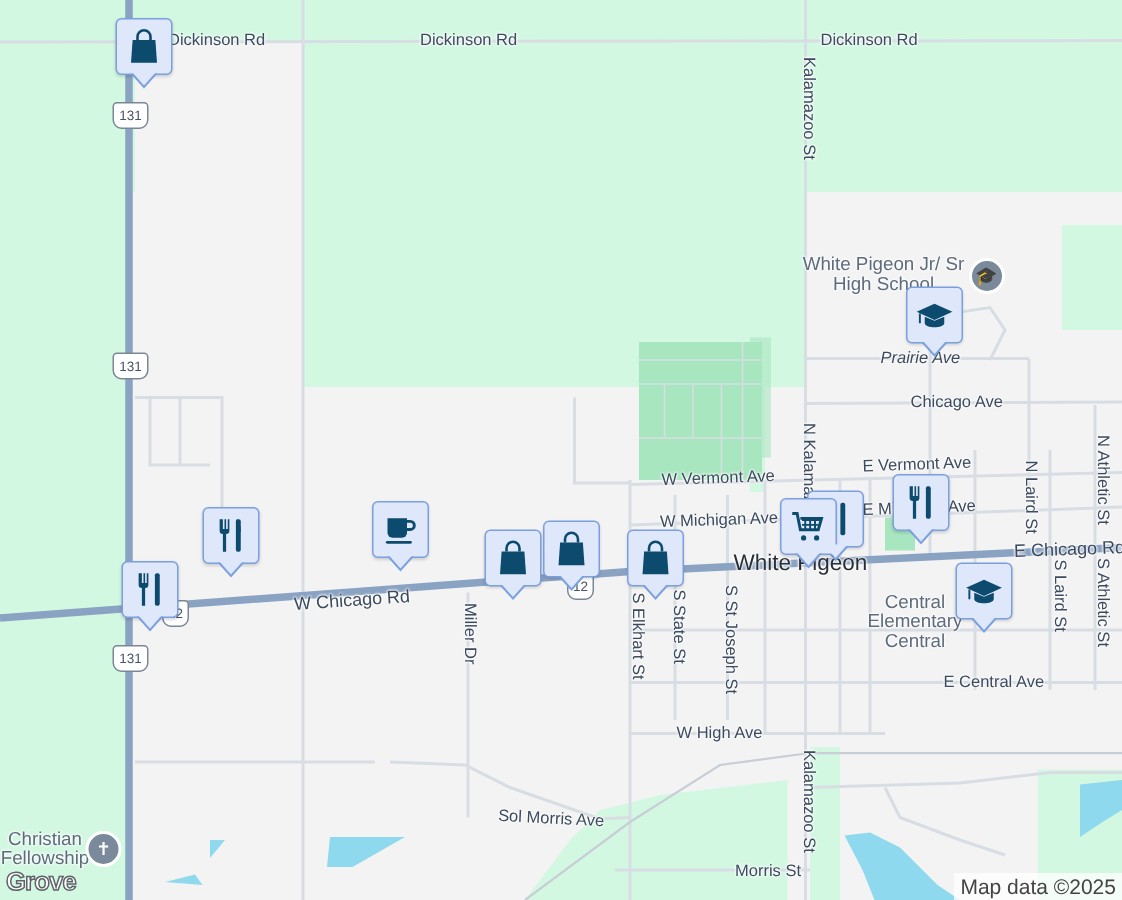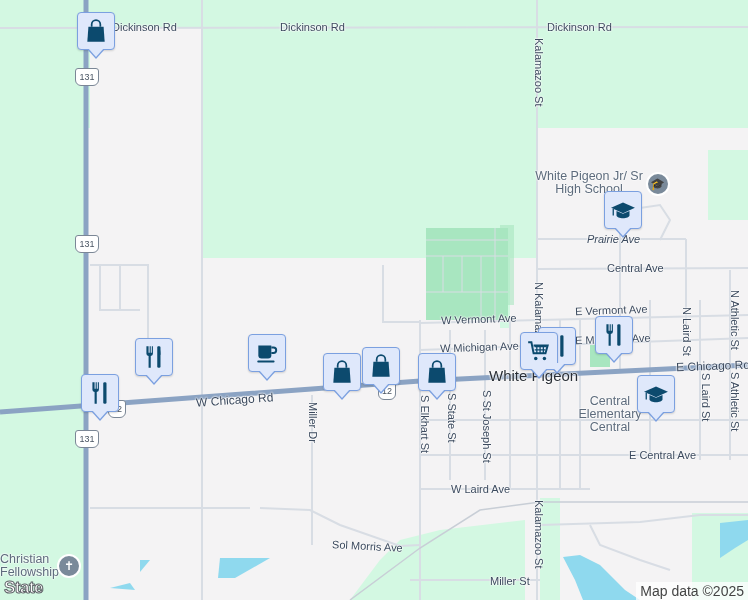--- a/index.html
+++ b/index.html
@@ -101,51 +101,51 @@
     <path d="M0 412 L420 381 L748 365" stroke="#8ba3c3" stroke-width="5" fill="none"></path>
   </svg>
 
   <span class="lbl" style="left:112px;top:22px;">Dickinson Rd</span>
   <span class="lbl" style="left:280px;top:22px;">Dickinson Rd</span>
   <span class="lbl" style="left:547px;top:22px;">Dickinson Rd</span>
   <span class="lbl v" style="left:544px;top:38px;">Kalamazoo St</span>
   <span class="lbl v" style="left:544px;top:282px;">N Kalamazoo St</span>
   <span class="lbl v" style="left:544px;top:500px;">Kalamazoo St</span>
   <span class="lbl" style="left:587px;top:234px;font-style:italic;">Prairie Ave</span>
-  <span class="lbl" style="left:607px;top:263px;">Central Ave</span>
+  <span class="lbl" style="left:607px;top:263px;">Chicago Ave</span>
   <span class="lbl" style="left:441px;top:314px;transform:rotate(-2deg);">W Vermont Ave</span>
   <span class="lbl" style="left:575px;top:305px;transform:rotate(-2deg);">E Vermont Ave</span>
   <span class="lbl" style="left:440px;top:342px;transform:rotate(-2deg);">W Michigan Ave</span>
   <span class="lbl" style="left:575px;top:334px;transform:rotate(-2deg);">E Michigan Ave</span>
   <span class="lbl" style="left:196px;top:394px;transform:rotate(-4deg);font-size:12px;">W Chicago Rd</span>
   <span class="lbl" style="left:676px;top:360px;transform:rotate(-2deg);font-size:12px;">E Chicago Rd</span>
   <span class="lbl v" style="left:318px;top:402px;">Miller Dr</span>
   <span class="lbl v" style="left:430px;top:395px;">S Elkhart St</span>
   <span class="lbl v" style="left:457px;top:393px;">S State St</span>
   <span class="lbl v" style="left:492px;top:390px;">S St Joseph St</span>
   <span class="lbl v" style="left:692px;top:307px;">N Laird St</span>
   <span class="lbl v" style="left:711px;top:373px;">S Laird St</span>
   <span class="lbl v" style="left:740px;top:290px;">N Athletic St</span>
   <span class="lbl v" style="left:740px;top:372px;">S Athletic St</span>
   <span class="lbl" style="left:629px;top:450px;">E Central Ave</span>
-  <span class="lbl" style="left:451px;top:484px;">W Laird Ave</span>
+  <span class="lbl" style="left:451px;top:484px;">W High Ave</span>
   <span class="lbl" style="left:332px;top:541px;transform:rotate(3deg);">Sol Morris Ave</span>
-  <span class="lbl" style="left:490px;top:576px;">Miller St</span>
+  <span class="lbl" style="left:490px;top:576px;">Morris St</span>
 
   <span class="shield" style="left:75px;top:68px;">131</span>
   <span class="shield" style="left:75px;top:235px;">131</span>
   <span class="shield" style="left:75px;top:430px;">131</span>
   <span class="shield" style="left:108px;top:400px;width:16px;">12</span>
   <span class="shield" style="left:378px;top:382px;width:16px;">12</span>
 
   <span class="lbl city" style="left:489px;top:368px;">White Pigeon</span>
   <span class="lbl poi" style="left:534px;top:170px;width:110px;">White Pigeon Jr/ Sr High School</span>
   <span class="poi-dot" style="left:646px;top:172px;">🎓</span>
   <span class="lbl poi" style="left:560px;top:395px;width:100px;">Central Elementary Central</span>
-  <span class="lbl poi" style="left:0px;top:553px;width:60px;text-align:left;">Christian Fellowship</span>
+  <span class="lbl poi" style="left:0px;top:553px;width:60px;text-align:center;">Christian Fellowship</span>
   <span class="poi-dot" style="left:57px;top:554px;">✝</span>
 
   <div class="pin" style="left:77px;top:12px;">
     <svg viewBox="0 0 24 24">
         <path d="M8 8V6a4 4 0 0 1 8 0v2" stroke="#0c4a6e" stroke-width="1.6" fill="none"></path>
         <path d="M5 8h14l1 14H4z" fill="#0c4a6e"></path>
       </svg>
   </div>
   <div class="pin" style="left:135px;top:338px;">
     <svg viewBox="0 0 24 24">
@@ -213,15 +213,15 @@
       </svg>
   </div>
   <div class="pin" style="left:637px;top:375px;">
     <svg viewBox="0 0 24 24">
         <path d="M1 10l11-5 11 5-11 5z" fill="#0c4a6e"></path>
         <path d="M6 13v4c0 1.5 3 2.5 6 2.5s6-1 6-2.5v-4l-6 2.5z" fill="#0c4a6e"></path>
         <line x1="3" y1="11" x2="3" y2="17" stroke="#0c4a6e" stroke-width="1.2"></line>
       </svg>
   </div>
 
-  <span class="google">State</span>
+  <span class="google">Grove</span>
   <span class="attrib">Map data ©2025</span>
 </div>
 
 </body></html>

